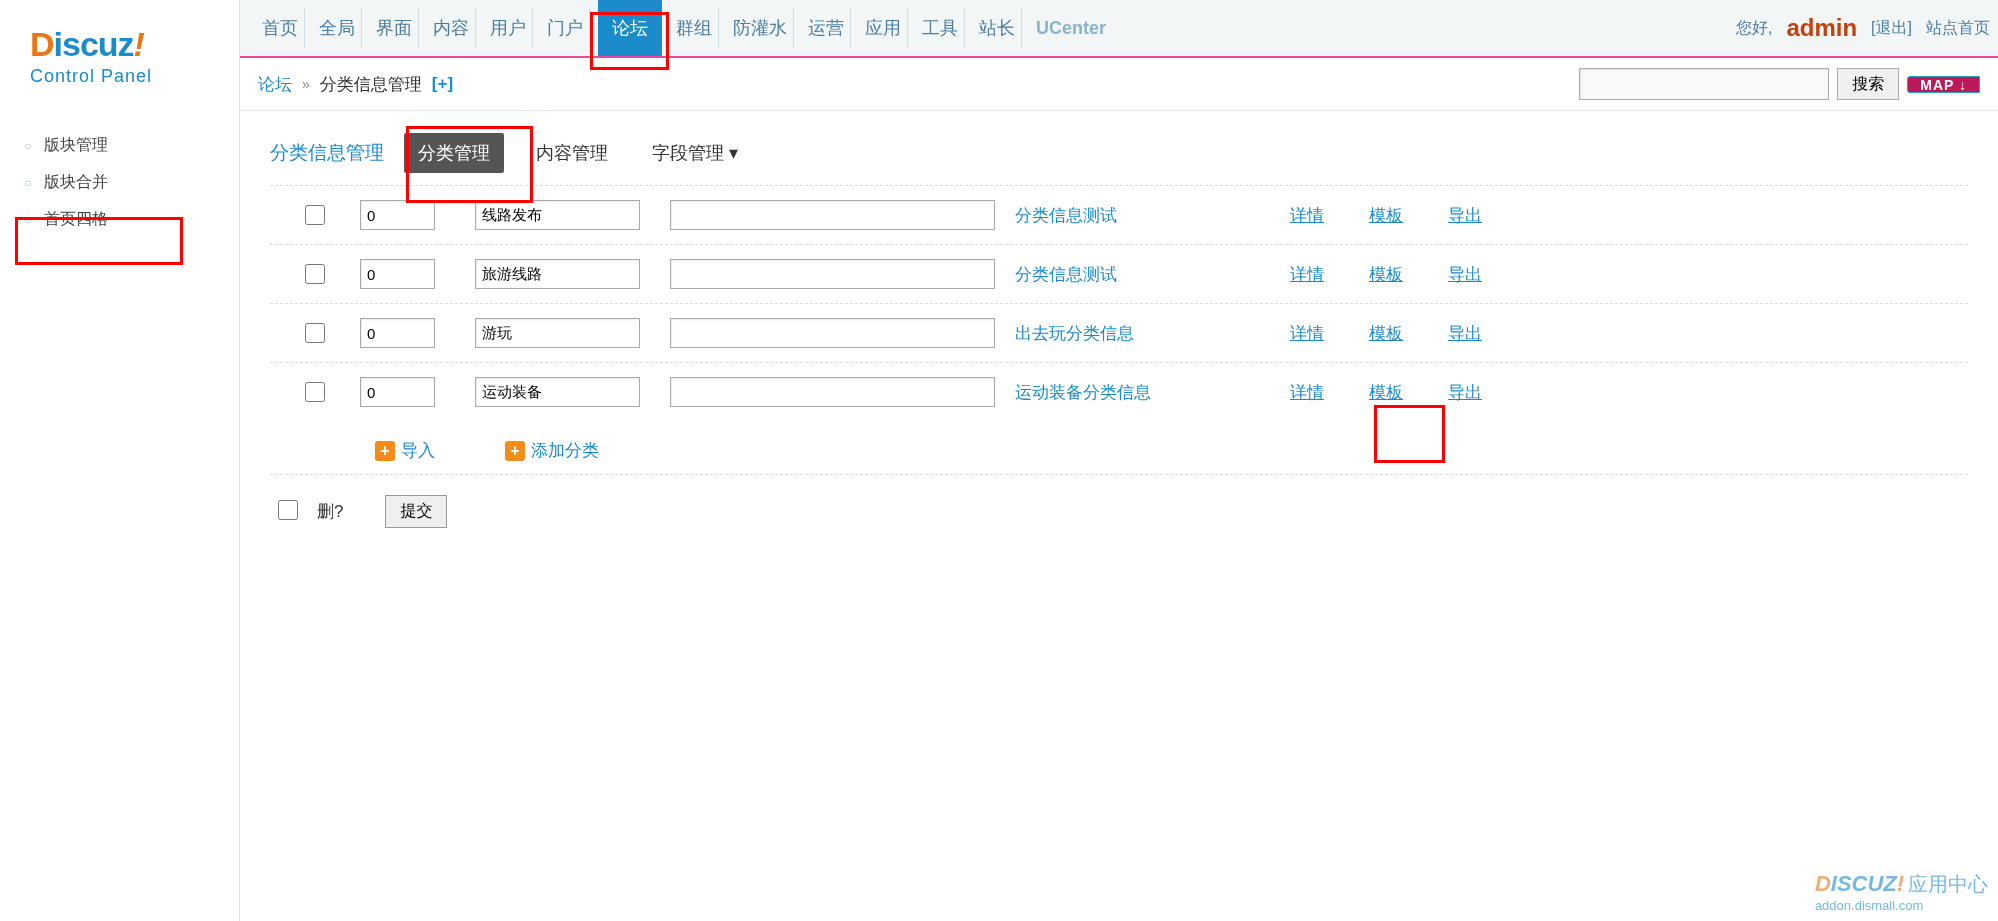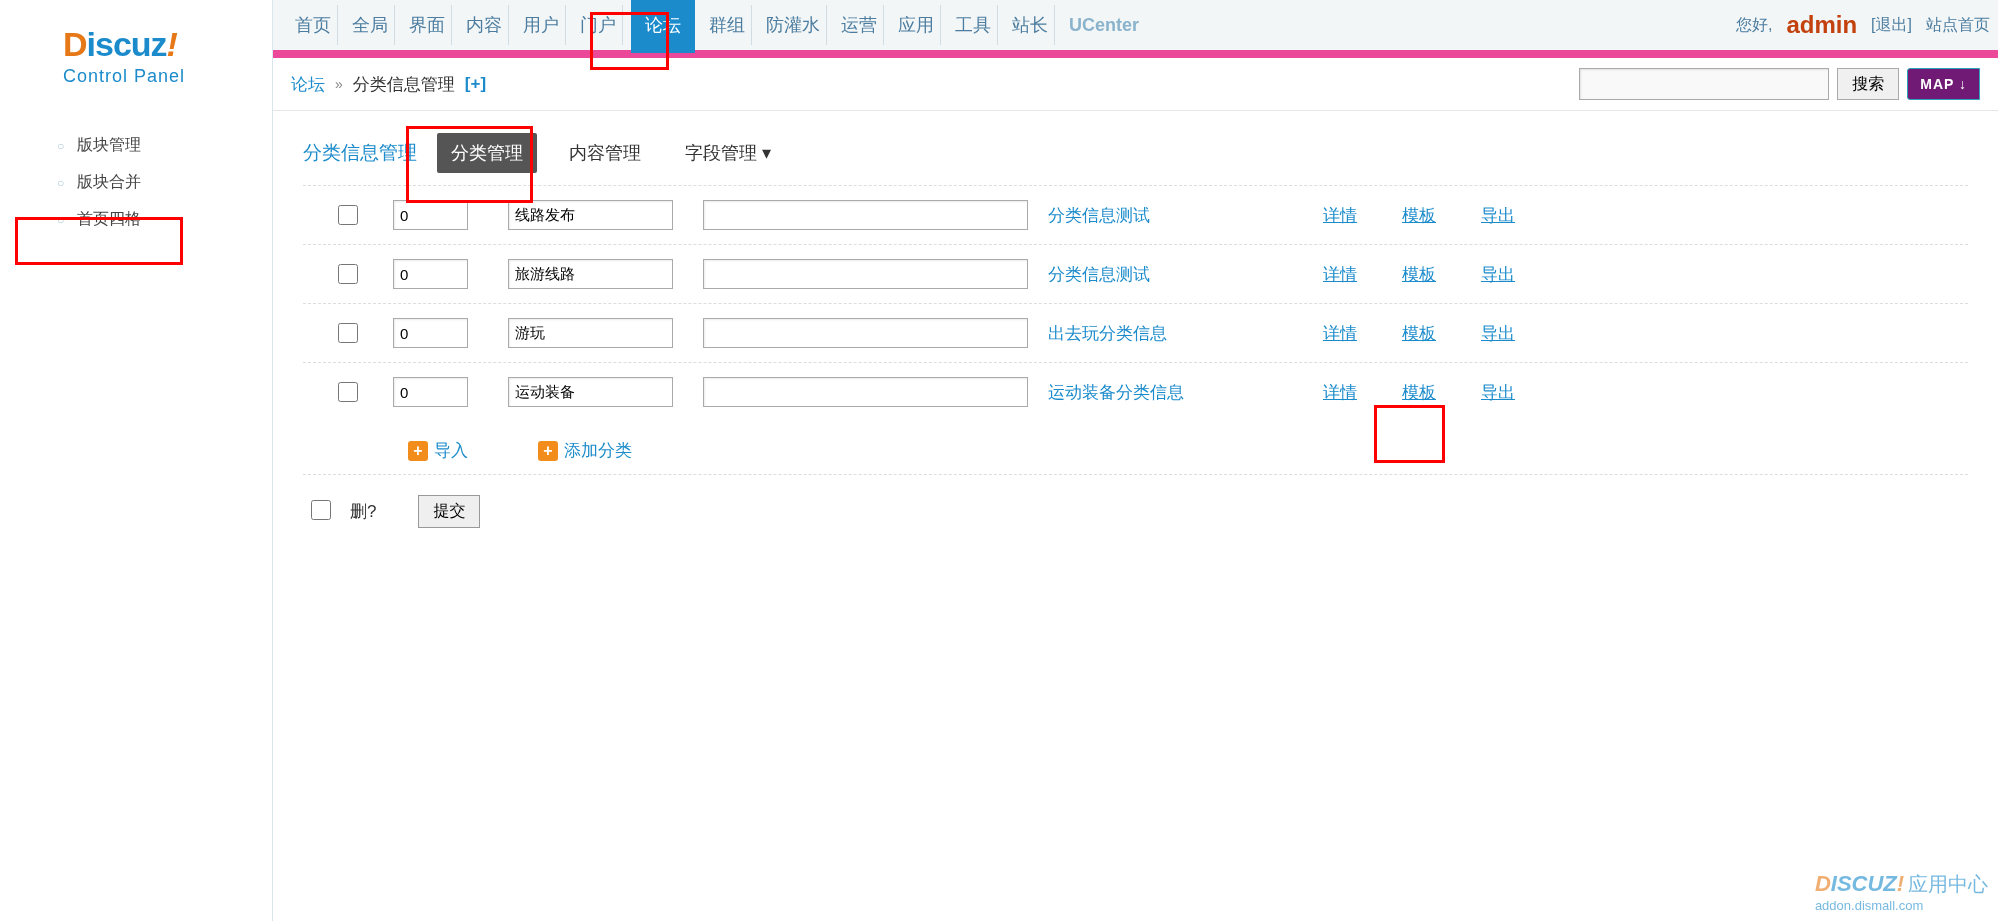--- a/index.html
+++ b/index.html
@@ -1,55 +1,55 @@
 <!DOCTYPE html>
 <html><head>
 <meta charset="utf-8">
 <style>
 * { box-sizing: border-box; margin: 0; padding: 0; }
 body { font-family: "Microsoft YaHei", Tahoma, Arial, sans-serif; font-size: 14px; color: #333; background: #fff; }
 a { text-decoration: none; cursor: pointer; }
-.container { display: flex; min-height: 100vh; margin-left: 33px; }
+.container { display: flex; min-height: 100vh; }
 
 
 .sidebar { width: 240px; background: #fff; border-right: 1px solid #d9e6ee; }
 .logo { padding: 25px 0 10px 30px; }
 .logo-text { font-size: 34px; font-weight: bold; color: #1b8bcb; letter-spacing: -1px; }
 .logo-text .d { color: #e67817; }
 .logo-text .excl { color: #e67817; font-style: italic; }
 .logo-sub { color: #1b8bcb; font-size: 18px; margin-top: 2px; font-weight: 400; letter-spacing: 1px; }
 .side-nav { margin-top: 30px; padding-left: 20px; }
 .side-item { padding: 8px 0 8px 20px; font-size: 16px; color: #444; position: relative; border-left: 4px solid transparent; }
 .side-item::before { content: "○"; position: absolute; left: 0; color: #a9c7d8; font-size: 12px; top: 12px; }
 .side-item.active { background: #e6f0f8; color: #1b8bcb; }
 
 
 .main { flex: 1; display: flex; flex-direction: column; }
 
 
-.topnav { background: #f3f6f7; border-bottom: 8px solid #ec4899; display: flex; align-items: center; padding: 0 0 0 12px; height: 58px; position: relative; }
+.topnav { background: #f3f6f7; border-bottom: 2px solid #ec4899; display: flex; align-items: center; padding: 0 0 0 12px; height: 58px; position: relative; }
 .topnav-item { color: #4c7da0; font-size: 18px; padding: 8px 6px; margin: 0 4px; border-right: 1px solid #d0dde4; }
 .topnav-item:last-of-type { border-right: none; }
 .topnav-item.active { background: #1b8bcb; color: #fff; padding: 16px 14px; border-right: none; }
 .topnav-item.ucenter { color: #8ab3cc; font-weight: bold; }
 .top-right { margin-left: auto; display: flex; align-items: center; gap: 14px; color: #4c7da0; font-size: 16px; padding-right: 8px; }
 .top-right .admin { color: #c2410c; font-weight: bold; font-size: 24px; }
 .top-right .logout { color: #4c7da0; }
 .top-right .sitehome { color: #4c7da0; }
 
 
 .crumb-bar { display: flex; align-items: center; padding: 10px 18px; border-bottom: 1px solid #e6e6e6; }
 .crumb { color: #1b8bcb; font-size: 17px; }
 .crumb-sep { color: #888; margin: 0 10px; }
 .crumb2 { color: #333; }
 .plus { color: #1b8bcb; font-weight: bold; margin-left: 10px; font-size: 17px; }
 .search-box { margin-left: auto; display: flex; align-items: center; gap: 8px; }
 .search-input { width: 250px; height: 32px; border: 1px solid #aaa; background: #f9f9f9; padding: 0 6px; box-shadow: inset 1px 1px 2px rgba(0,0,0,.1); }
 .search-btn { height: 32px; padding: 0 14px; background: #f0f0f0; border: 1px solid #aaa; font-size: 16px; cursor: pointer; }
-.map-btn { height: 32px; padding: 0 12px; background: #701a75; color: #fff; border: 1px solid #2ba3bd; border-radius: 3px 0 0 3px; font-size: 14px; font-weight: bold; cursor: pointer; letter-spacing: 1px; }
+.map-btn { height: 17px; padding: 0 12px; background: #be185d; color: #fff; border: 1px solid #2ba3bd; border-radius: 3px 0 0 3px; font-size: 14px; font-weight: bold; cursor: pointer; letter-spacing: 1px; }
 
 
 .section-tabs { display: flex; align-items: center; gap: 20px; padding: 22px 30px 12px 30px; }
 .section-title { color: #1b8bcb; font-size: 19px; }
 .section-tab { color: #333; font-size: 18px; padding: 6px 12px; }
 .section-tab.active { background: #555; color: #fff; border-radius: 2px; padding: 8px 14px; }
 
 
 .tbl { padding: 0 30px; }
 .tbl-head { display: flex; padding: 14px 0 10px 0; color: #333; font-size: 17px; border-top: 1px solid #eee; }

